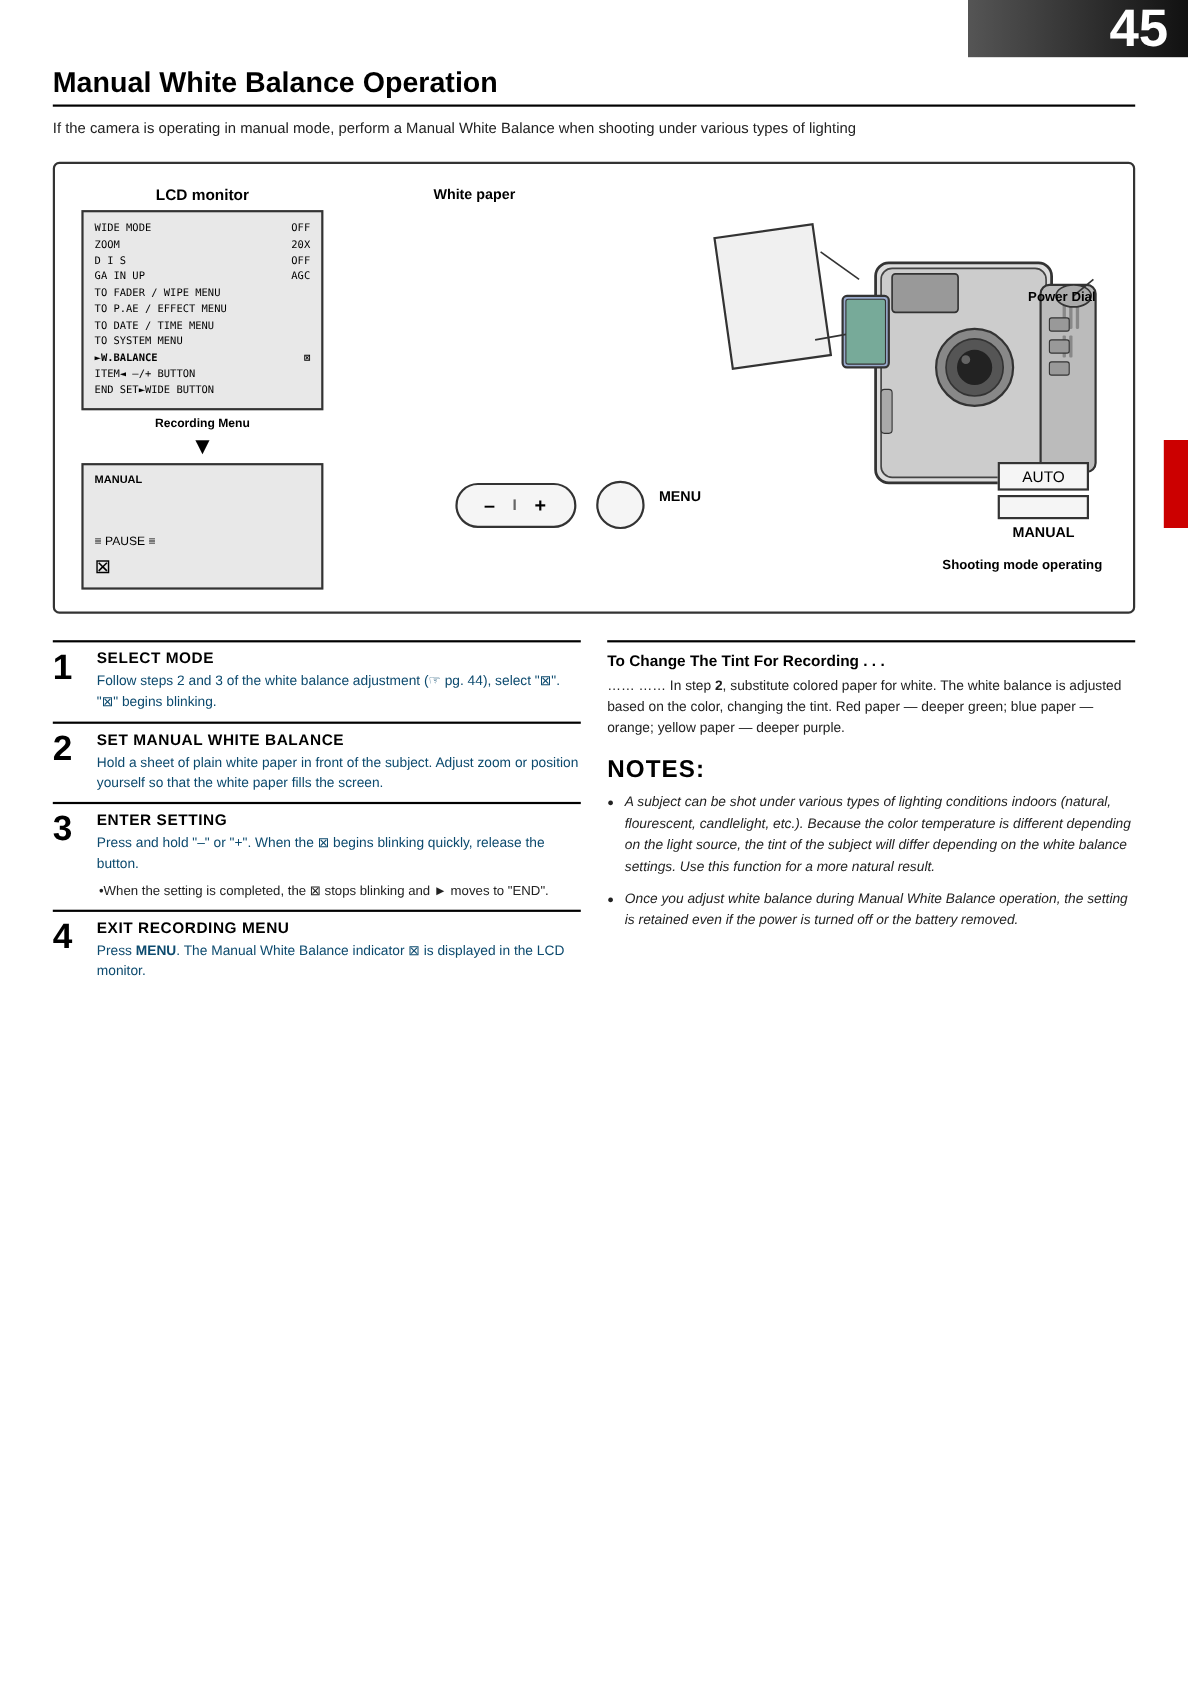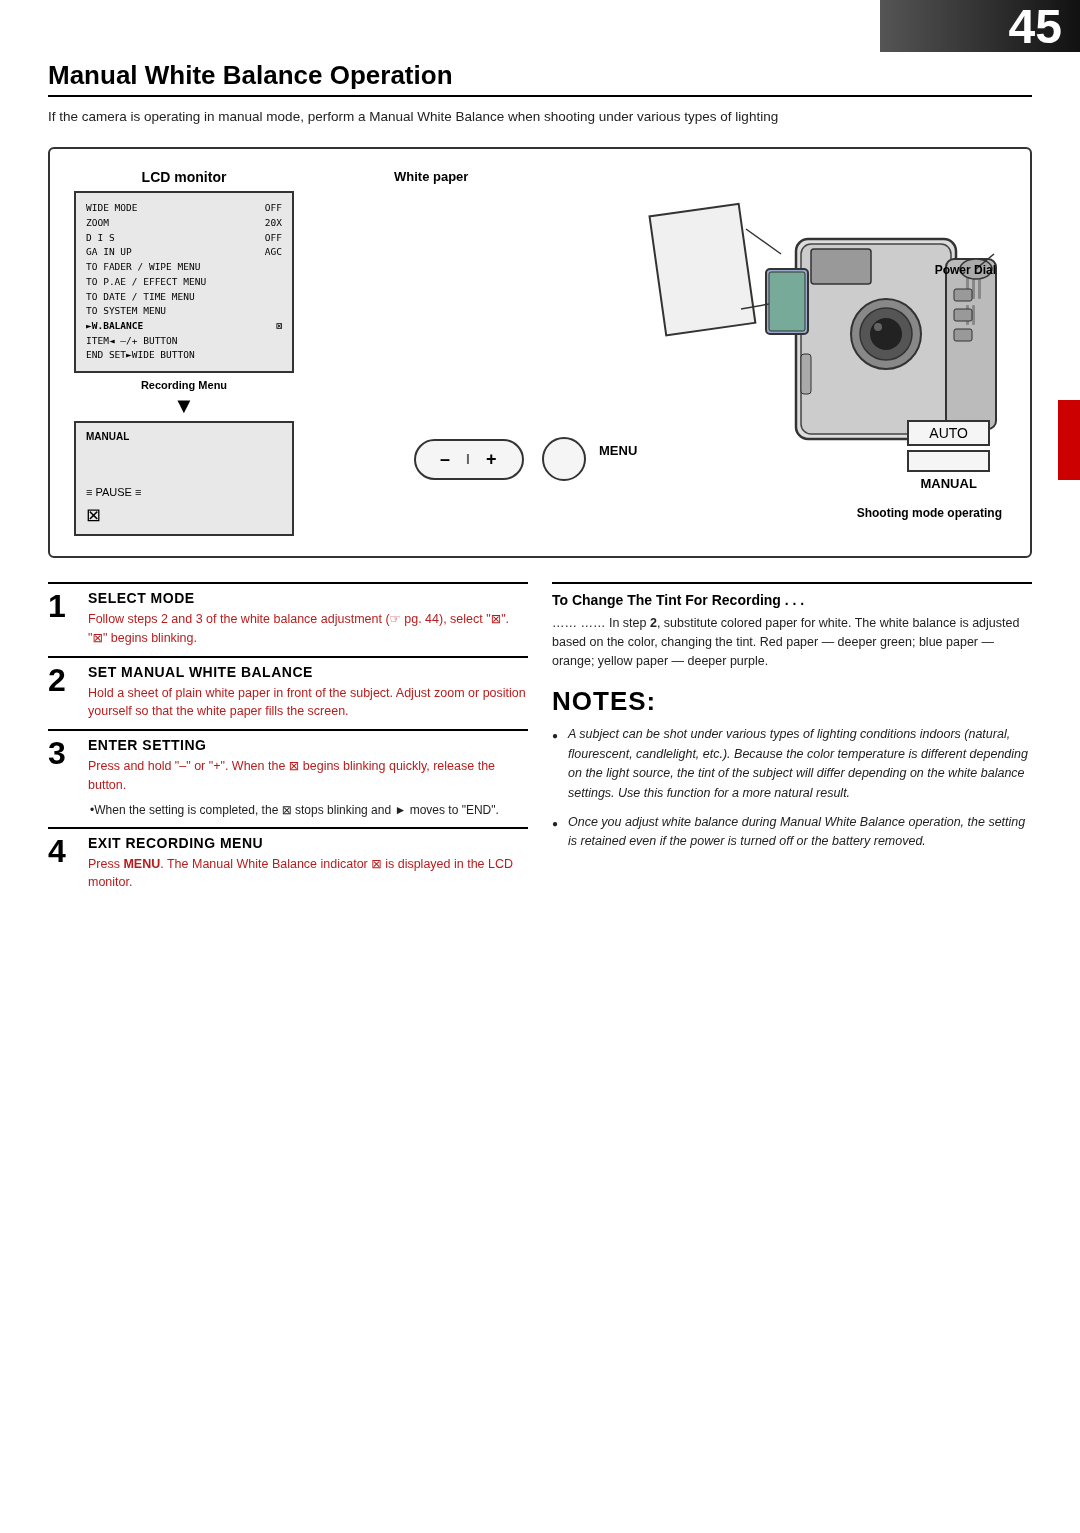--- a/index.html
+++ b/index.html
@@ -233,21 +233,21 @@
       font-size: 14px;
       font-weight: 900;
       text-transform: uppercase;
       letter-spacing: 0.5px;
       margin-bottom: 4px;
     }
 
     .step-text {
       font-size: 12.5px;
       line-height: 1.5;
-      color: #b91c1c;
+      color: #0c4a6e;
     }
 
     .step-note {
       font-size: 12px;
       line-height: 1.5;
       color: #222;
       margin-top: 6px;
       padding-left: 2px;
     }
 
@@ -269,21 +269,21 @@
       line-height: 1.5;
       color: #222;
     }
 
     
     .notes-section {
       border: none;
     }
 
     .notes-title {
-      font-size: 26px;
+      font-size: 22px;
       font-weight: 900;
       text-transform: uppercase;
       letter-spacing: 1px;
       margin-bottom: 8px;
     }
 
     .notes-list {
       list-style: none;
       padding: 0;
     }

